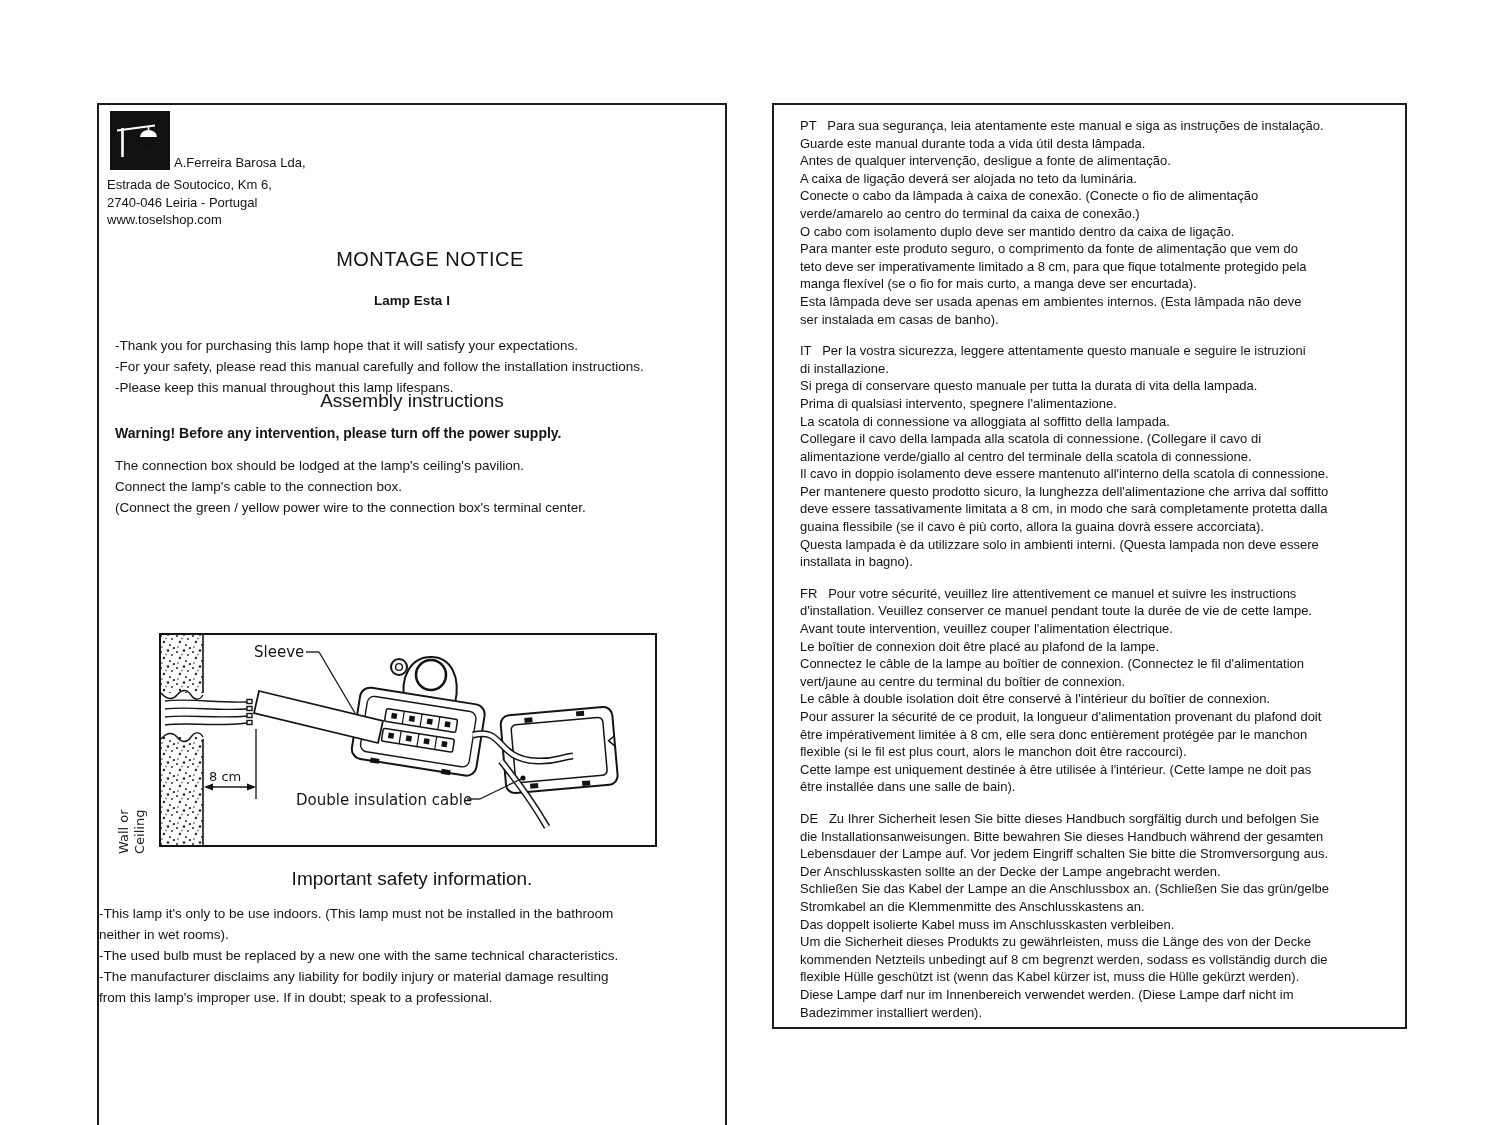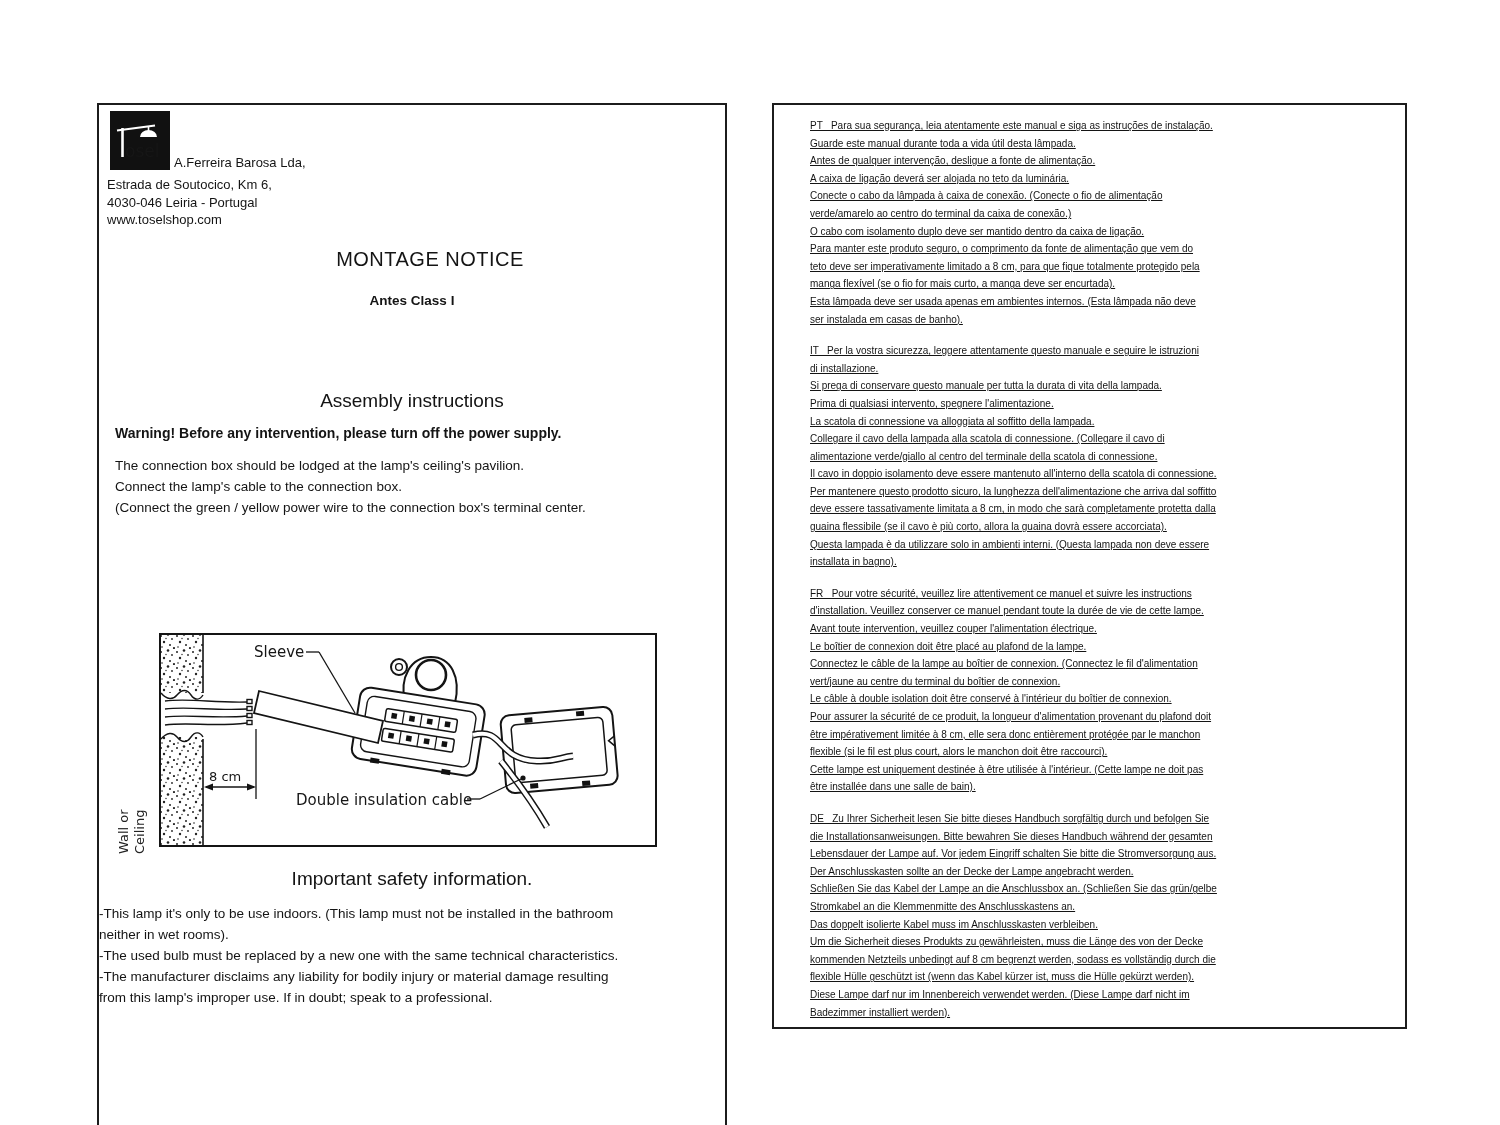--- a/index.html
+++ b/index.html
@@ -12,21 +12,21 @@
   .abs{position:absolute;}
   .pre{white-space:pre;}
   .body-txt{font-size:13.5px;line-height:21px;}
   .center{left:0;right:0;text-align:center;}
   .h1{font-size:20px;letter-spacing:.5px;margin-left:36px;}
   .h2{font-size:19px;}
   .bold{font-weight:bold;}
   .small{font-size:13px;line-height:17.5px;}
   
   #page-right .inner{padding:12px 0 0 21px;}
-  .lang-section{font-size:10px;line-height:17.6px;white-space:pre;margin:0 0 14px 15px;text-decoration:underline;}
+  .lang-section{font-size:13px;line-height:17.6px;white-space:pre;margin:0 0 14px 5px;}
   
   .logo-box{left:11px;top:6px;width:60px;height:59px;}
   
   .diagram{left:60px;top:528px;width:498px;height:214px;}
   .wall-label{left:-6px;top:692px;width:80px;height:34px;
       transform:rotate(-90deg);transform-origin:center center;
       font-family:"DejaVu Sans",sans-serif;font-size:13px;line-height:16px;
       white-space:pre;text-align:left;color:#222;}
   svg text{fill:#161616;}
   .diag-label{font-family:"DejaVu Sans",sans-serif;font-size:15px;}
@@ -42,26 +42,29 @@
       <rect x="0" y="0" width="60" height="59" fill="#111"></rect>
       <line x1="12.5" y1="17" x2="12.5" y2="46" stroke="#fff" stroke-width="2.6"></line>
       <line x1="7" y1="19.5" x2="45" y2="14.5" stroke="#fff" stroke-width="2.2"></line>
       <line x1="38.5" y1="15.5" x2="38.5" y2="20" stroke="#fff" stroke-width="1.6"></line>
       <path d="M30,26 a8.5,7 0 0 1 17,0 z" fill="#fff"></path>
       <text x="15" y="46" font-family="DejaVu Sans, sans-serif" font-size="17" fill="#fff">osel</text>
     </svg>
   </div>
   <div class="abs" style="left:75px;top:50px;font-size:13px;">A.Ferreira Barosa Lda,</div>
   <div class="abs pre small" style="left:8px;top:71px;">Estrada de Soutocico, Km 6,
-4030-046 Leiria - Portugal
+2740-046 Leiria - Portugal
 www.toselshop.com</div>
 
   <div class="abs center h1" style="top:143px;">MONTAGE NOTICE</div>
-  <div class="abs center bold" style="top:188px;font-size:13.5px;">Antes Class I</div>
-
+  <div class="abs center bold" style="top:188px;font-size:13.5px;">Lamp Esta I</div>
+
+  <div class="abs pre body-txt" style="left:16px;top:230px;">-Thank you for purchasing this lamp hope that it will satisfy your expectations.
+-For your safety, please read this manual carefully and follow the installation instructions.
+-Please keep this manual throughout this lamp lifespans.</div>
 
   <div class="abs center h2" style="top:285px;">Assembly instructions</div>
 
   <div class="abs bold" style="left:16px;top:320px;font-size:14px;">Warning! Before any intervention, please turn off the power supply.</div>
 
   <div class="abs pre body-txt" style="left:16px;top:350px;">The connection box should be lodged at the lamp's ceiling's pavilion.
 Connect the lamp's cable to the connection box.
 (Connect the green / yellow power wire to the connection box's terminal center.</div>
 
 

